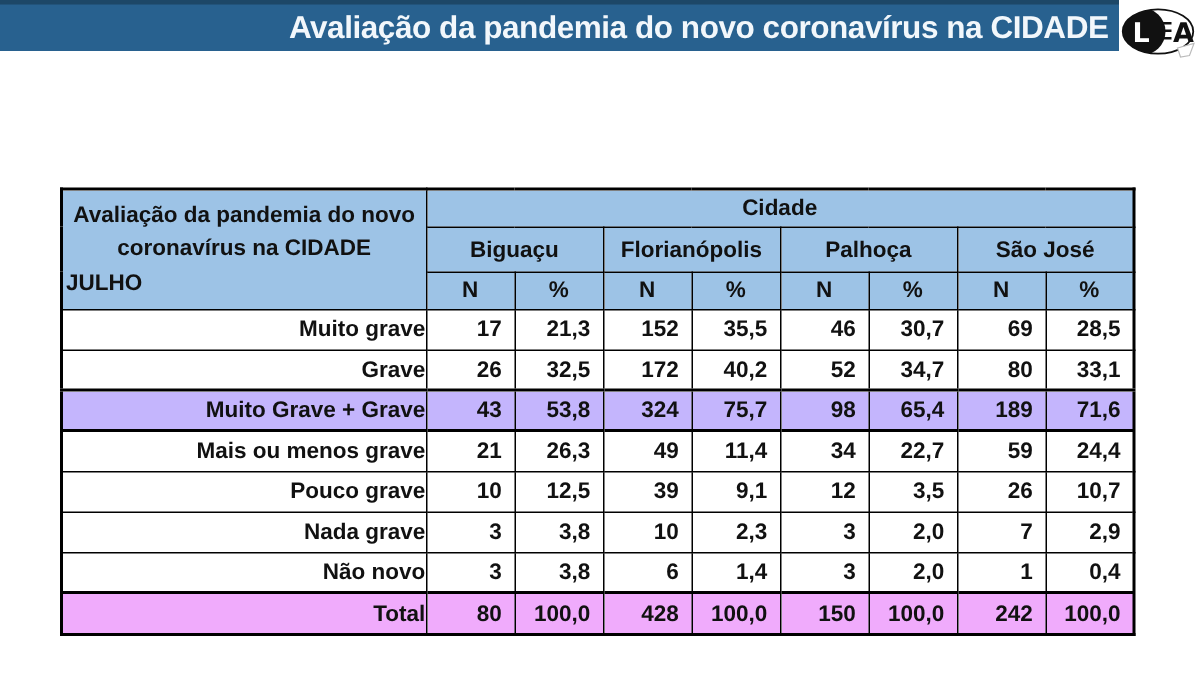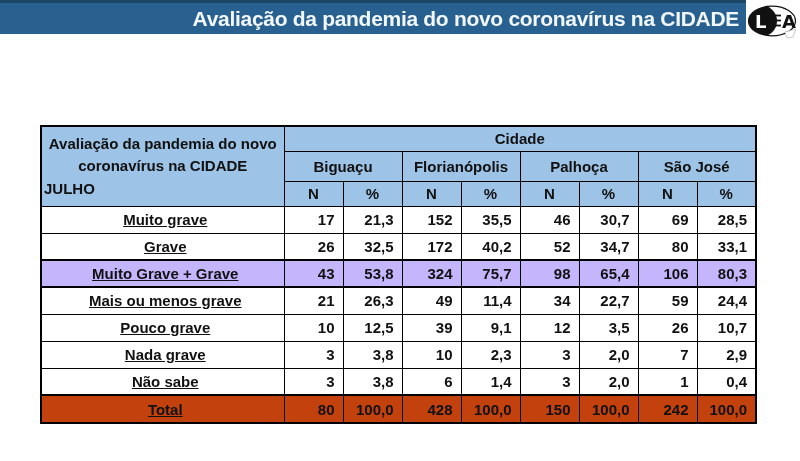--- a/index.html
+++ b/index.html
@@ -65,25 +65,25 @@
   th.corner { vertical-align: middle; padding: 2px; }
   .corner-main {
     max-width: 228px;
     margin: 0 auto;
     line-height: 1.5;
     text-align: center;
   }
   .corner-sub { text-align: left; line-height: 1.5; }
 
   tr.datarow { height: 27px; background: #fff; }
-  td.lbl { text-align: center; padding-left: 5px; text-decoration: underline; }
+  td.lbl { text-align: right; padding-left: 5px; }
   td.num { text-align: right; padding-right: 8px; }
 
   tr.row-green td { background: #c4b5fd; border-top-width: 2px; border-bottom-width: 2px; }
-  tr.row-total td { background: #c2410c; border-top-width: 2px; margin-left: 38px; }
+  tr.row-total td { background: #f0abfc; border-top-width: 2px; margin-left: 38px; }
   tr.row-total { height: 28px; }
 </style>
 </head>
 <body>
 
 <div class="page">
 
   <div class="titlebar">
     <span class="title">Avaliação da pandemia do novo coronavírus na CIDADE</span>
   </div>
@@ -171,22 +171,22 @@
     </tr>
 
     <tr class="datarow row-green">
       <td class="lbl">Muito Grave + Grave</td>
       <td class="num">43</td>
       <td class="num">53,8</td>
       <td class="num">324</td>
       <td class="num">75,7</td>
       <td class="num">98</td>
       <td class="num">65,4</td>
-      <td class="num">106</td>
-      <td class="num">80,3</td>
+      <td class="num">189</td>
+      <td class="num">71,6</td>
     </tr>
 
     <tr class="datarow">
       <td class="lbl">Mais ou menos grave</td>
       <td class="num">21</td>
       <td class="num">26,3</td>
       <td class="num">49</td>
       <td class="num">11,4</td>
       <td class="num">34</td>
       <td class="num">22,7</td>
@@ -212,21 +212,21 @@
       <td class="num">3,8</td>
       <td class="num">10</td>
       <td class="num">2,3</td>
       <td class="num">3</td>
       <td class="num">2,0</td>
       <td class="num">7</td>
       <td class="num">2,9</td>
     </tr>
 
     <tr class="datarow">
-      <td class="lbl">Não sabe</td>
+      <td class="lbl">Não novo</td>
       <td class="num">3</td>
       <td class="num">3,8</td>
       <td class="num">6</td>
       <td class="num">1,4</td>
       <td class="num">3</td>
       <td class="num">2,0</td>
       <td class="num">1</td>
       <td class="num">0,4</td>
     </tr>
 

